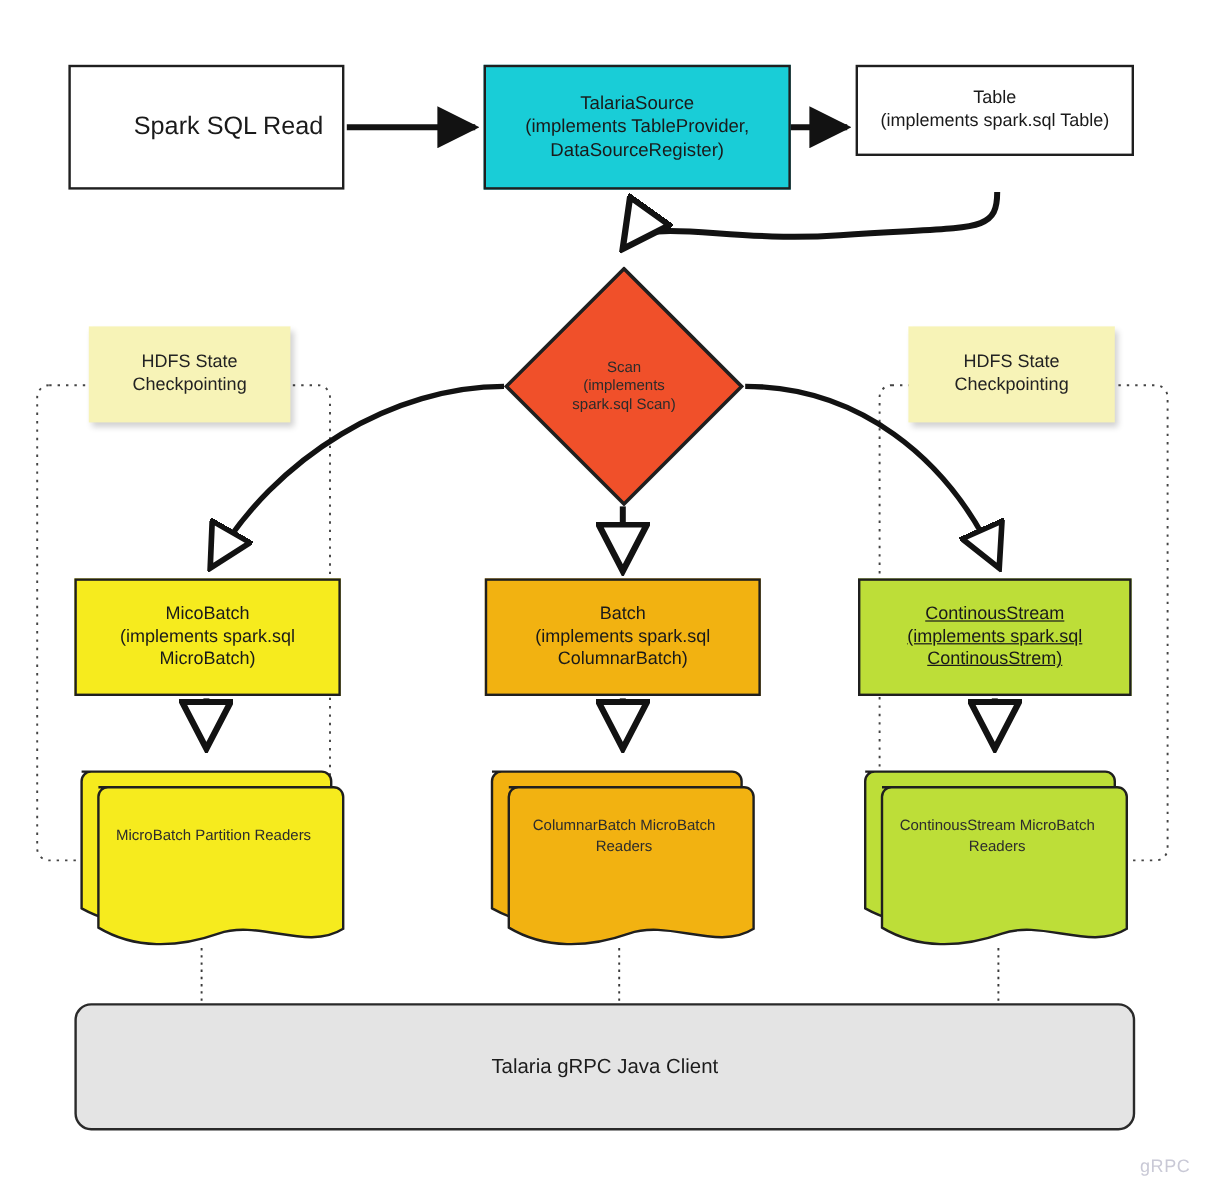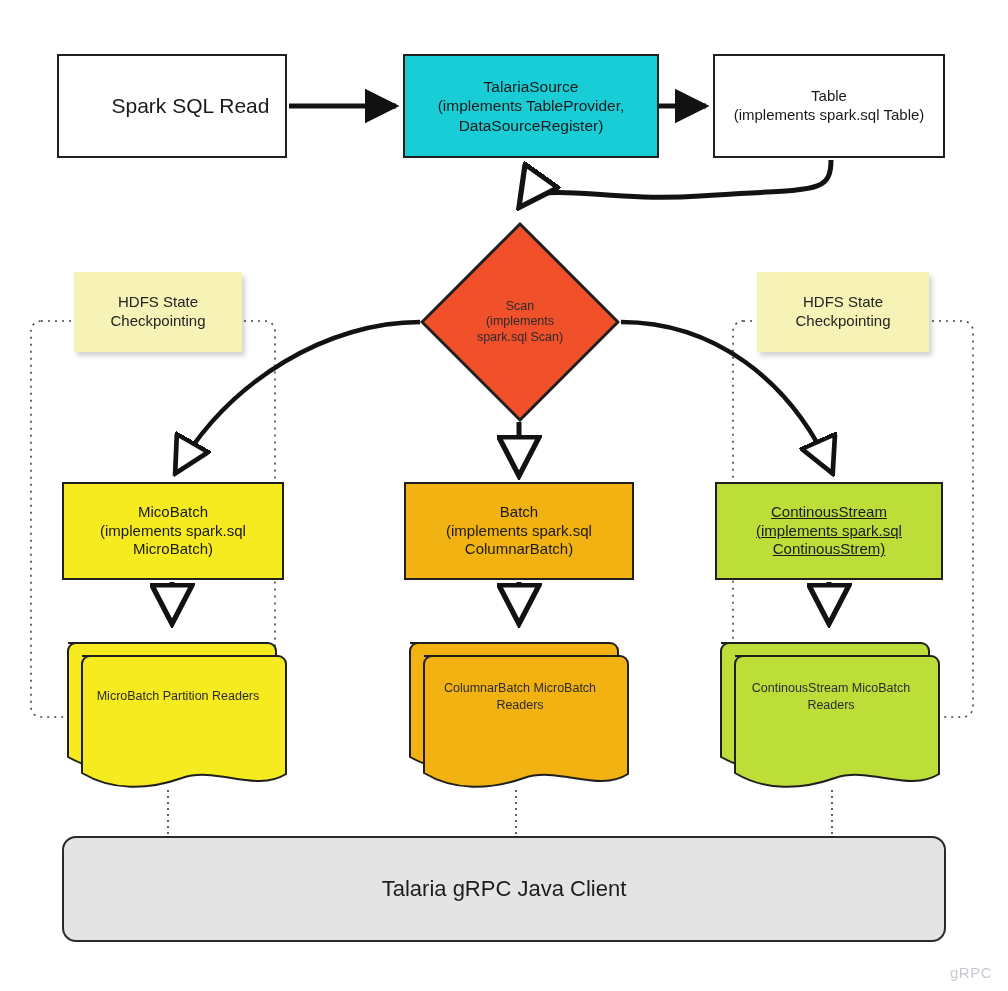--- a/index.html
+++ b/index.html
@@ -18,21 +18,21 @@
   
   .rect{border:2px solid #1f1f1f;background:#ffffff;}
 
   
   #spark-sql-read{left:57px;top:54px;width:230px;height:104px;padding-left:37px;}
   #spark-sql-read .txt{font-size:21px;}
 
   #talaria-source{left:403px;top:54px;width:256px;height:104px;background:#19CDD7;}
   #talaria-source .txt{font-size:15.5px;}
 
-  #table-node{left:713px;top:54px;width:232px;height:104px;}
+  #table-node{left:713px;top:54px;width:232px;height:76px;}
   #table-node .txt{font-size:15px;}
 
   
   #scan-node{left:420px;top:222px;width:200px;height:200px;border:none;background:transparent;}
   #scan-node .diamond{
     position:absolute;left:0;top:0;width:100%;height:100%;
   }
   #scan-node .txt{position:relative;z-index:2;font-size:12.5px;color:#2b2b2b;}
 
   
@@ -60,21 +60,21 @@
   #columnarbatch-readers{left:404px;top:630px;width:232px;height:160px;}
   #columnarbatch-readers .txt{top:50px;}
   #continousstream-readers{left:715px;top:630px;width:232px;height:160px;}
   #continousstream-readers .txt{top:50px;}
 
   
   #grpc-client{
     left:62px;top:836px;width:884px;height:106px;
     background:#E4E4E4;border:2px solid #2a2a2a;border-radius:14px;
   }
-  #grpc-client .txt{font-size:22px;color:#1c1c1c;}
+  #grpc-client .txt{font-size:17px;color:#1c1c1c;}
 
   
   #miro-watermark{
     position:absolute;right:16px;bottom:10px;
     font-size:15px;color:#c9c9d6;letter-spacing:0.5px;
     font-family:"Liberation Sans", sans-serif;
   }
 </style>
 </head>
 <body>
@@ -180,20 +180,20 @@
     <path d="M20,26 h196 a8,8 0 0 1 8,8 v110 c-30,19 -70,-8 -104,4 c-34,12 -70,13 -100,-5 v-109 a8,8 0 0 1 8,-8 z" fill="#F2B211" stroke="#1f1f1f" stroke-width="2"></path>
   </svg>
   <span class="txt">ColumnarBatch MicroBatch Readers</span>
 </div>
 
 <div class="docstack" id="continousstream-readers">
   <svg width="232" height="160" viewBox="0 0 232 160" xmlns="http://www.w3.org/2000/svg">
     <path d="M6,13 h200 a8,8 0 0 1 8,8 v106 c-30,18 -70,-8 -104,4 c-34,12 -72,14 -104,-4 v-106 a8,8 0 0 1 8,-8 z" fill="#BDDE38" stroke="#1f1f1f" stroke-width="2"></path>
     <path d="M20,26 h196 a8,8 0 0 1 8,8 v110 c-30,19 -70,-8 -104,4 c-34,12 -70,13 -100,-5 v-109 a8,8 0 0 1 8,-8 z" fill="#BDDE38" stroke="#1f1f1f" stroke-width="2"></path>
   </svg>
-  <span class="txt">ContinousStream MicoBatch Readers</span>
+  <span class="txt">ContinousStream MicroBatch Readers</span>
 </div>
 
 <div class="node" id="grpc-client">
   <span class="txt">Talaria gRPC Java Client</span>
 </div>
 
 <div id="miro-watermark">gRPC</div>
 
 </body></html>

